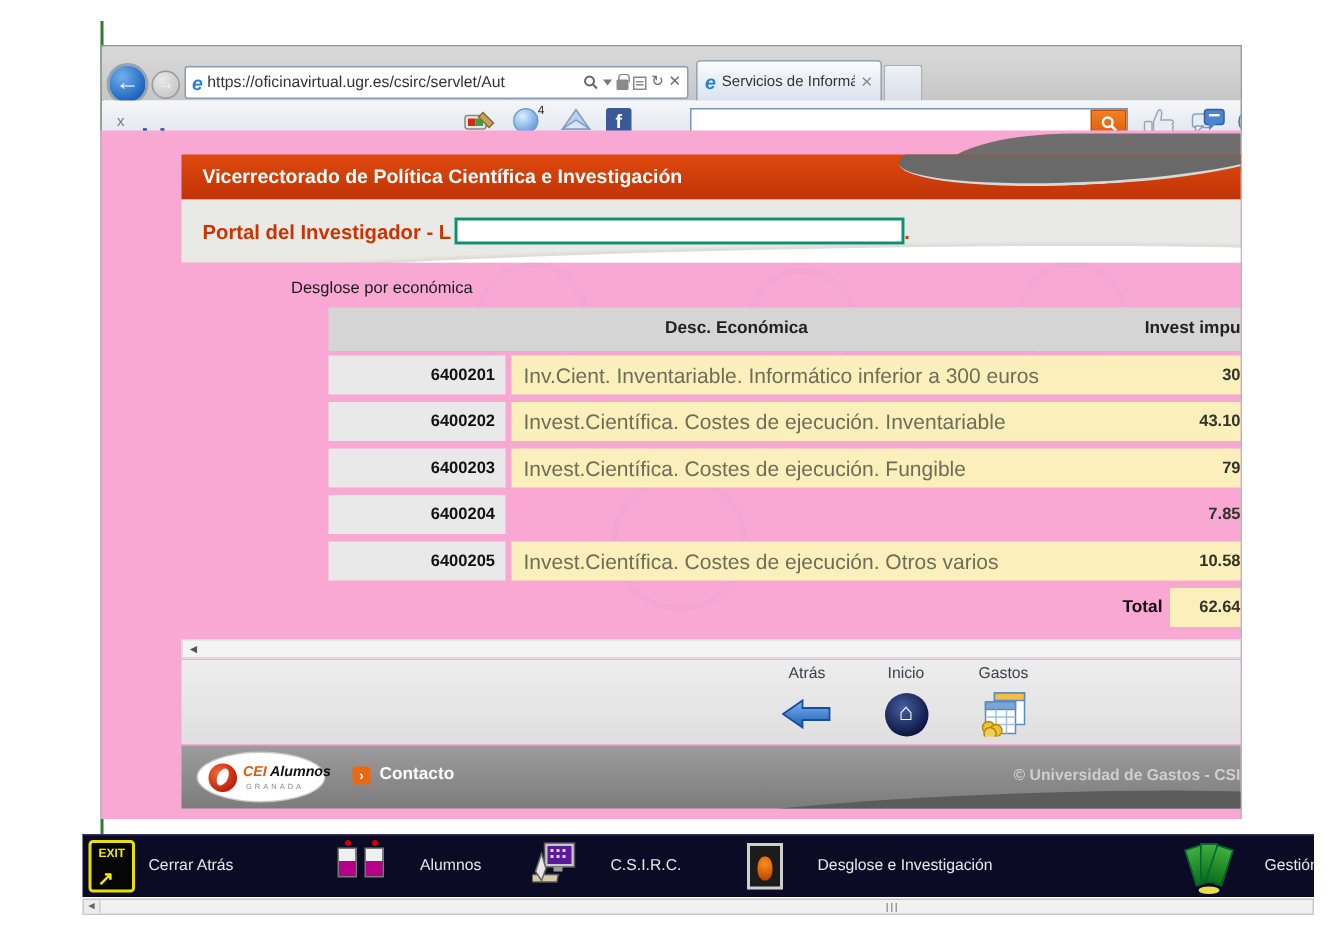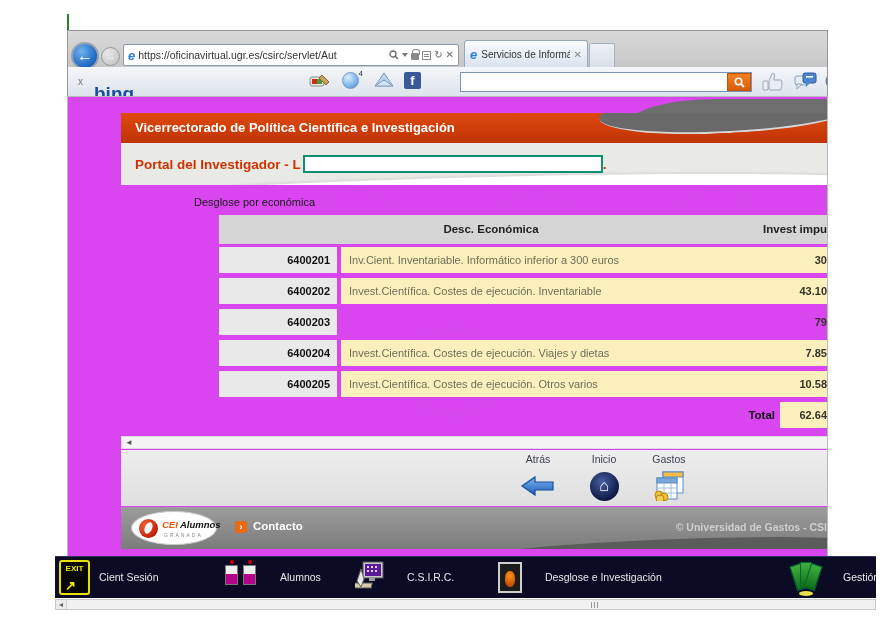--- a/index.html
+++ b/index.html
@@ -45,21 +45,21 @@
   .bing-logo { position:absolute; left:26px; top:16px; font-size:19px; font-weight:bold; color:#1a4fa0; letter-spacing:0; }
   .tb-ic { position:absolute; top:5px; }
   .sphere { width:17px; height:17px; border-radius:50%; background:radial-gradient(circle at 35% 30%, #dceeff, #7fb3e8 60%, #4a86c8); border:1px solid #6f9ccb; }
   .sphere-badge { position:absolute; right:-5px; top:-4px; font-size:8px; color:#333; }
   .fb { width:17px; height:17px; background:#3b5998; border-radius:2px; color:#fff; font-weight:bold; font-size:13px; text-align:center; line-height:18px; }
   .bing-search { position:absolute; left:392px; top:5px; width:292px; height:20px; background:#fff; border:1px solid #7a93b8; display:flex; }
   .bing-input { flex:1; border:none; outline:none; font-size:11px; padding:0 4px; background:transparent; }
   .bing-go { width:24px; height:18px; margin:0; background:linear-gradient(#f08123,#dd5d07); border:1px solid #c45200; display:flex; align-items:center; justify-content:center; }
 
   
-  .page { position:absolute; left:67px; top:97px; width:761px; height:459px; background:#d946ef;
+  .page { position:absolute; left:67px; top:87px; width:761px; height:459px; background:#f9a8d4;
           border-left:1px solid #b9b9b9; border-right:1px solid #b9b9b9; overflow:hidden; }
   .swoosh-top { position:absolute; left:560px; top:2px; width:230px; height:26px; background:#6e6e6e;
                 border-radius:100% 0 0 0 / 260% 0 0 0; }
   .banner { position:absolute; left:53px; top:16px; width:708px; height:30px;
             background:linear-gradient(#e0490f,#bf3305); overflow:hidden; }
   .banner-sw { position:absolute; right:-30px; top:-22px; width:260px; height:42px; background:#696969;
                border-radius:50%; border-bottom:2px solid #d8d8d8; transform:rotate(-3deg); }
   .banner-t { position:absolute; left:14px; top:0; line-height:30px; color:#fff; font-weight:bold; font-size:13px; }
   .portal { position:absolute; left:53px; top:46px; width:708px; height:42px; background:#e9e9e6; overflow:hidden; }
   .portal-sw { position:absolute; left:-40px; bottom:-22px; width:820px; height:30px; background:#fff;
@@ -70,21 +70,21 @@
 
   .sec-label { position:absolute; left:126px; top:99px; font-size:11px; color:#1a1a1a; }
 
   .thead { position:absolute; left:151px; top:118px; width:610px; height:29px; background:#d5d5d5; }
   .thead .h-desc { position:absolute; left:122px; top:0; width:300px; text-align:center; line-height:29px; font-weight:bold; font-size:11.5px; color:#222; }
   .thead .h-imp  { position:absolute; right:2px; top:0; line-height:29px; font-weight:bold; font-size:11.5px; color:#222; white-space:nowrap; }
   .trow { position:absolute; left:151px; width:610px; height:26px; }
   .tcode { position:absolute; left:0; top:0; width:118px; height:26px; background:#e9e9e9;
            text-align:right; padding-right:7px; font-weight:bold; font-size:11px; color:#111; line-height:26px; }
   .tdesc { position:absolute; left:122px; top:0; width:488px; height:26px; background:#fbf0bc;
-           font-size:11px; color:#6e6e58; line-height:26px; padding-left:8px; }
+           font-size:14px; color:#6e6e58; line-height:26px; padding-left:8px; }
   .tamt  { position:absolute; right:2px; top:0; font-weight:bold; font-size:11px; color:#33332a; line-height:26px; }
   .trow-total { position:absolute; left:151px; top:305px; width:610px; height:26px; }
   .total-lb { position:absolute; left:360px; width:196px; text-align:right; font-weight:bold; font-size:11.5px; color:#111; line-height:26px; }
   .total-cell2 { position:absolute; left:561px; width:49px; height:26px; background:#fbf0bc; }
 
   .hstrip { position:absolute; left:53px; top:339px; width:708px; height:13px; background:#f4f4f4; border:1px solid #dcdcdc; }
   .hstrip .arr { position:absolute; left:3px; top:0; font-size:8px; color:#555; line-height:11px; }
 
   .navarea { position:absolute; left:53px; top:353px; width:708px; height:56px; background:linear-gradient(#ededed,#dfdfdf); }
   .nav-item { position:absolute; top:3px; width:64px; text-align:center; }
@@ -243,25 +243,25 @@
       <span class="tdesc">Inv.Cient. Inventariable. Informático inferior a 300 euros</span>
       <span class="tamt">30</span>
     </div>
     <div class="trow" style="top:181px">
       <span class="tcode">6400202</span>
       <span class="tdesc">Invest.Científica. Costes de ejecución. Inventariable</span>
       <span class="tamt">43.10</span>
     </div>
     <div class="trow" style="top:212px">
       <span class="tcode">6400203</span>
+      <span class="tdesc">Invest.Científica. Costes de ejecución. Fungible</span>
       <span class="tamt">79</span>
     </div>
     <div class="trow" style="top:243px">
       <span class="tcode">6400204</span>
-      <span class="tdesc">Invest.Científica. Costes de ejecución. Viajes y dietas</span>
       <span class="tamt">7.85</span>
     </div>
     <div class="trow" style="top:274px">
       <span class="tcode">6400205</span>
       <span class="tdesc">Invest.Científica. Costes de ejecución. Otros varios</span>
       <span class="tamt">10.58</span>
     </div>
     <div class="trow-total">
       <span class="total-lb">Total</span>
       <span class="total-cell2"></span>
@@ -326,21 +326,21 @@
       <span class="copy">© Universidad de Gastos - CSI</span>
     </div>
   </div>
 
   <div class="menubar">
     <div>
       <div class="exit-ic">
         <span class="t">EXIT</span>
         <span class="a">↗</span>
       </div>
-      <span class="mb-label" style="left:44px">Cient Sesión</span>
+      <span class="mb-label" style="left:44px">Cerrar Atrás</span>
     </div>
     <div>
       <span class="alum-ic">
           <span></span>
           <span></span>
         </span>
       <span class="mb-label" style="left:225px">Alumnos</span>
     </div>
     <div>
       <svg style="position:absolute; left:300px; top:4px;" width="30" height="32" viewBox="0 0 30 32">

